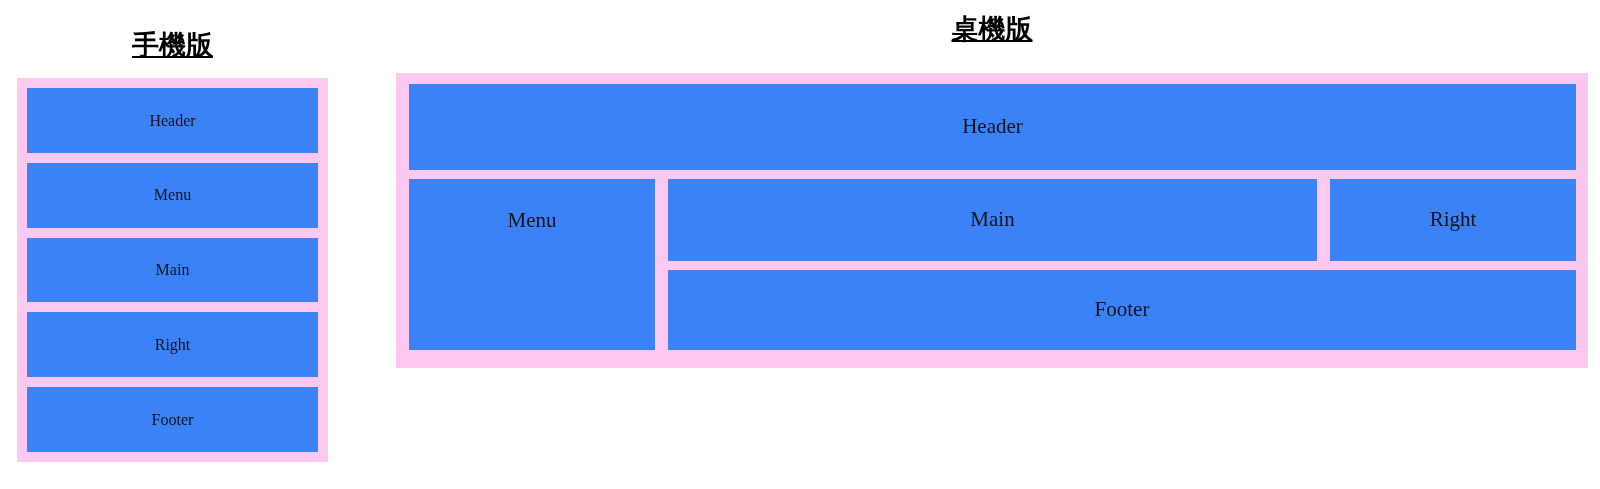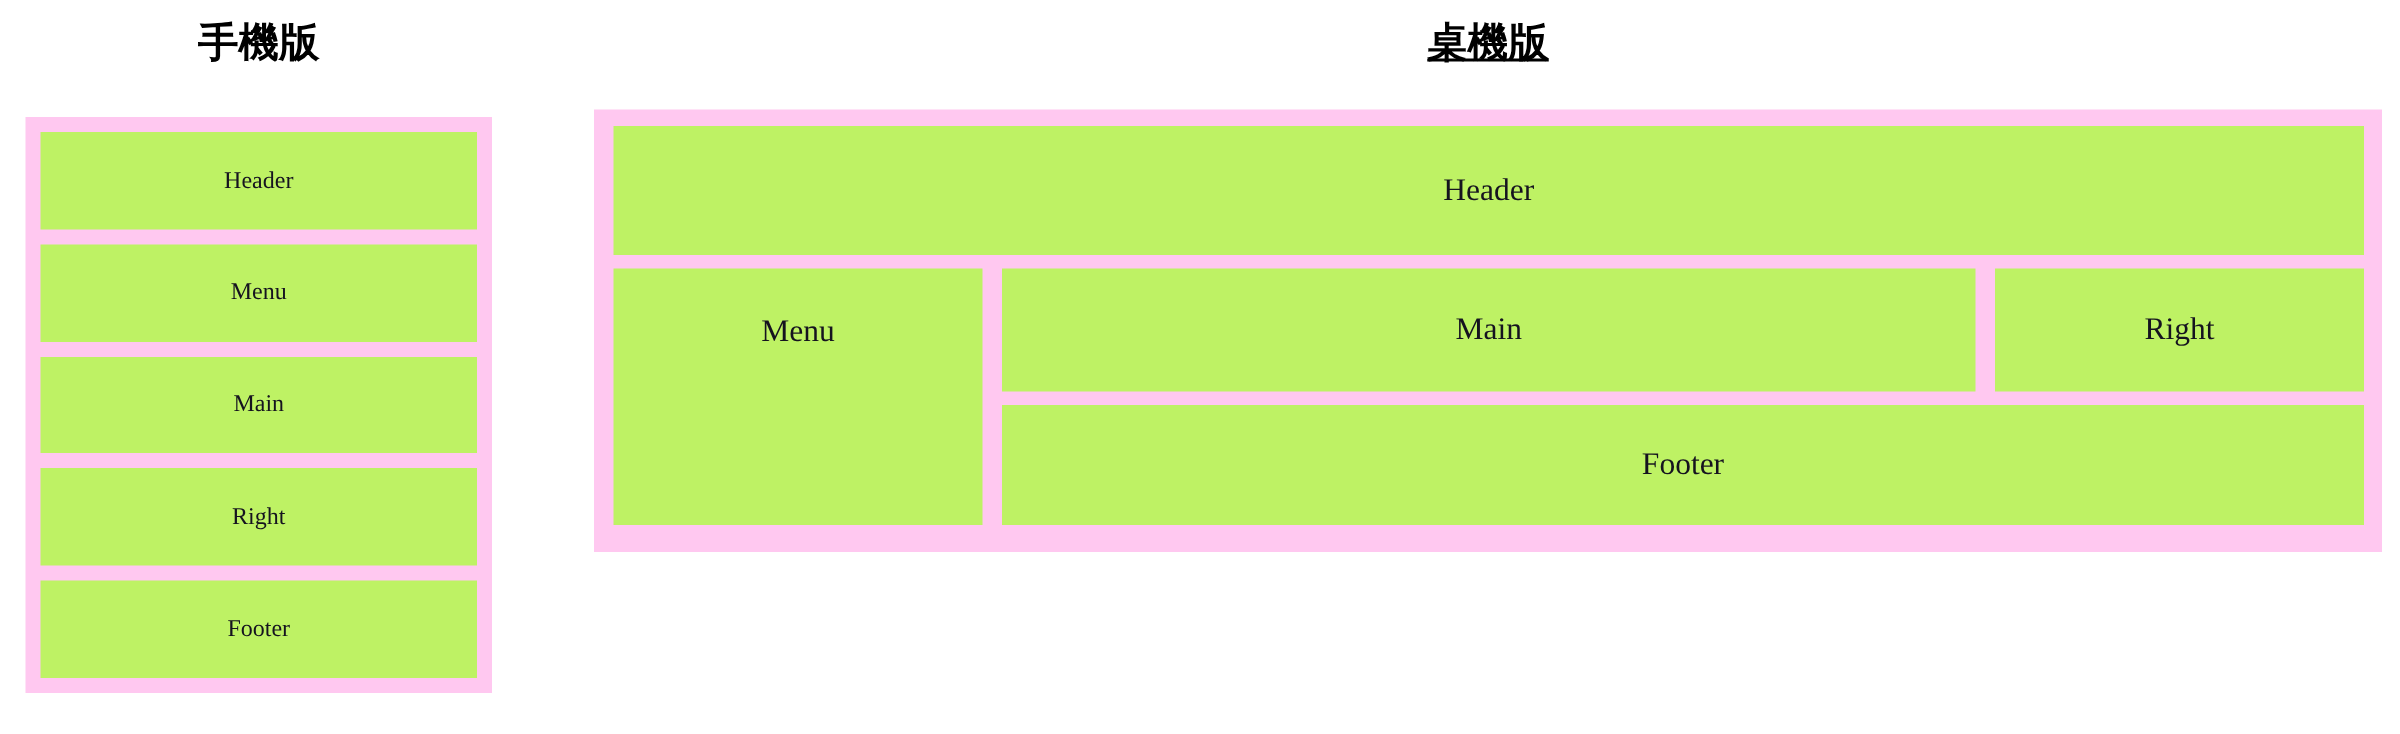--- a/index.html
+++ b/index.html
@@ -20,26 +20,26 @@
   .title {
     position: absolute;
     font-family: "DejaVu Sans", "Liberation Sans", sans-serif;
     font-weight: bold;
     font-size: 27px;
     color: #000000;
     text-align: center;
     white-space: nowrap;
     line-height: 1;
   }
-  #title-mobile  { left: 17px;  top: 15px; width: 311px; }
+  #title-mobile  { left: 17px;  top: 31px; width: 311px; text-decoration: underline; }
   #title-desktop { left: 396px; top: 15px; width: 1192px; text-decoration: underline; }
 
   
   .cell {
-    background: #bef264;
+    background: #3b82f6;
     color: #15131f;
     display: flex;
     justify-content: center;
     align-items: center;
     text-align: center;
     line-height: 1.1;
   }
 
   
   #wire-mobile {

